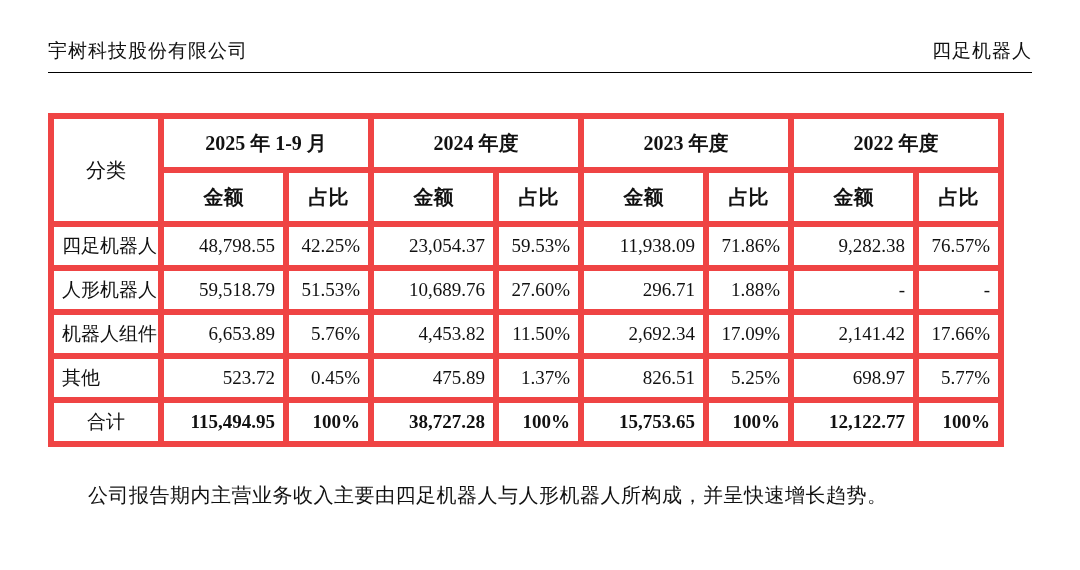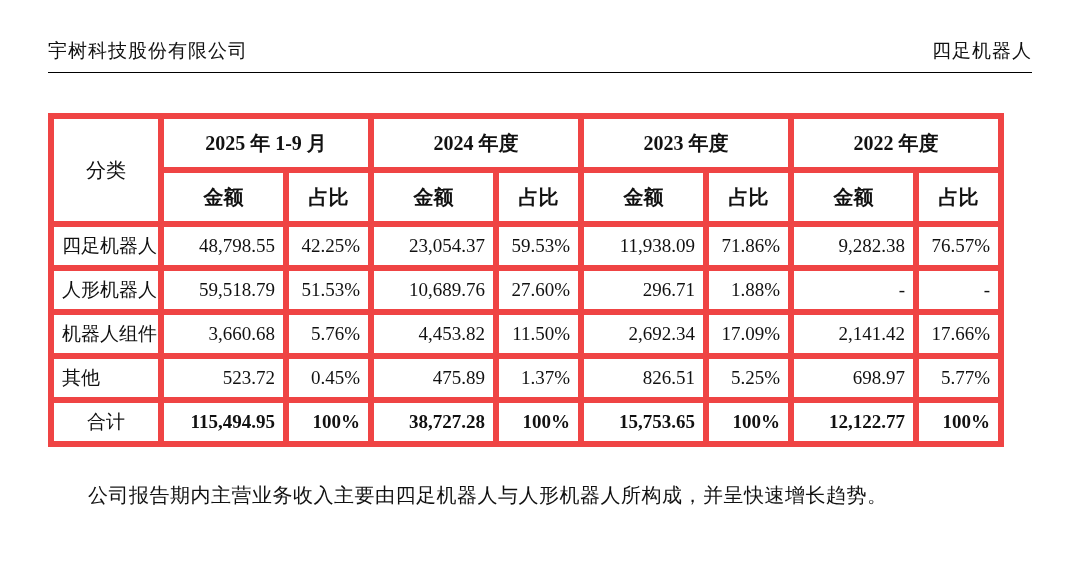--- a/index.html
+++ b/index.html
@@ -160,21 +160,21 @@
           <td class="num">51.53%</td>
           <td class="num">10,689.76</td>
           <td class="num">27.60%</td>
           <td class="num">296.71</td>
           <td class="num">1.88%</td>
           <td class="num">-</td>
           <td class="num">-</td>
         </tr>
         <tr>
           <td class="cat">机器人组件</td>
-          <td class="num">3,660.68</td>
+          <td class="num">6,653.89</td>
           <td class="num">5.76%</td>
           <td class="num">4,453.82</td>
           <td class="num">11.50%</td>
           <td class="num">2,692.34</td>
           <td class="num">17.09%</td>
           <td class="num">2,141.42</td>
           <td class="num">17.66%</td>
         </tr>
         <tr>
           <td class="cat">其他</td>

